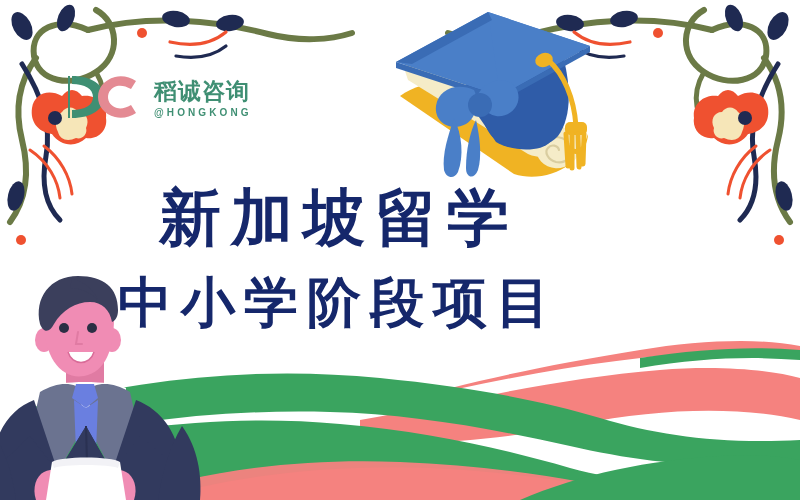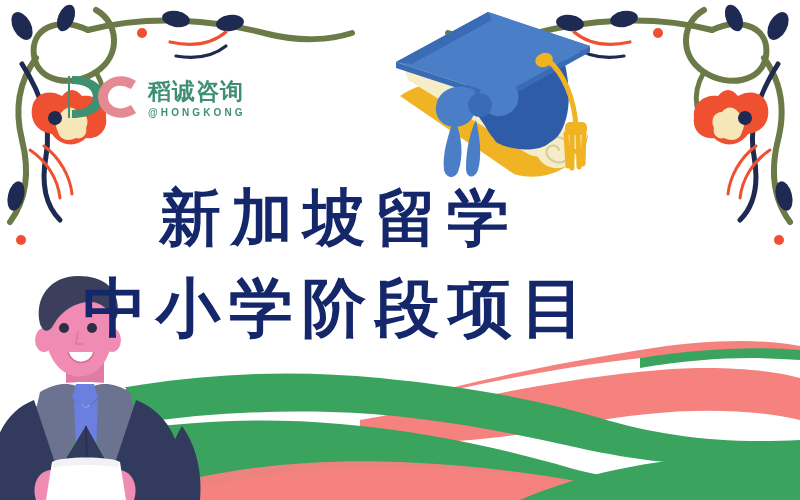--- a/index.html
+++ b/index.html
@@ -12,21 +12,21 @@
     position:relative;width:800px;height:500px;background:#ffffff;overflow:hidden;
   }
   .layer{position:absolute;left:0;top:0;width:800px;height:500px;}
   .layer svg{display:block;}
 
   
   #brand-logo{
     position:absolute;left:66px;top:74px;display:flex;align-items:flex-end;
   }
   #logo-mark{width:72px;height:46px;flex:none;}
-  #logo-text-block{margin-left:10px;padding-bottom:2px;}
+  #logo-text-block{margin-left:16px;padding-bottom:2px;}
   #logo-cn{
     font-family:"Liberation Sans","DejaVu Sans",sans-serif;
     font-size:23px;font-weight:700;color:#3f8f73;letter-spacing:1px;line-height:1;
     white-space:nowrap;
   }
   #logo-en{
     font-family:Liberation Sans, sans-serif;
     font-size:10px;font-weight:700;color:#3f8f73;letter-spacing:3.1px;
     line-height:1;margin-top:5px;white-space:nowrap;
   }
@@ -34,21 +34,21 @@
   
   #headline{
     position:absolute;left:0;top:186px;width:668px;text-align:center;
     pointer-events:none;
   }
   .title-line{
     font-family:"DejaVu Sans","Liberation Sans",sans-serif;
     font-weight:700;color:#15276b;white-space:nowrap;
   }
   #title-line-1{font-size:62px;letter-spacing:10px;line-height:1.02;text-indent:10px;}
-  #title-line-2{font-size:64px;letter-spacing:9px;line-height:1.05;margin-top:26px;text-indent:9px;}
+  #title-line-2{font-size:54px;letter-spacing:9px;line-height:1.05;margin-top:26px;text-indent:9px;}
 </style>
 </head>
 <body>
 
 <div id="poster">
 
   <div class="layer">
     <svg width="800" height="500" viewBox="0 0 800 500" xmlns="http://www.w3.org/2000/svg">
 
       <g>

